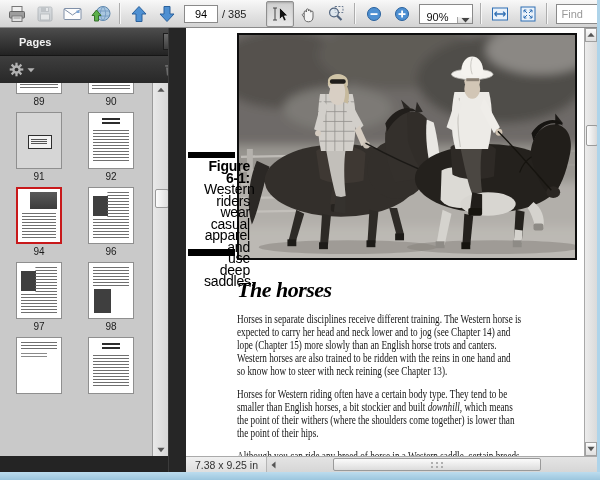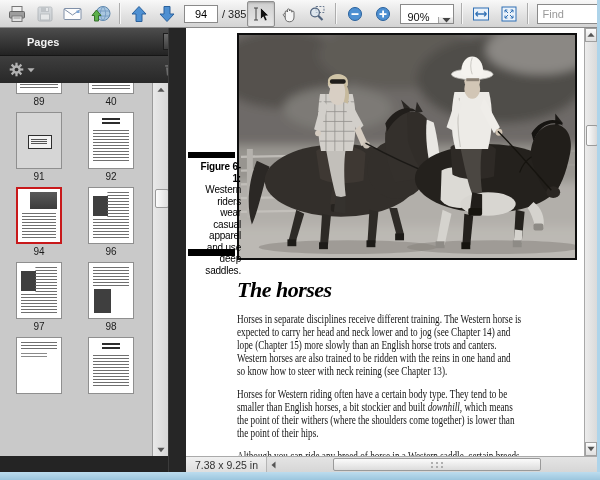--- a/index.html
+++ b/index.html
@@ -9,32 +9,32 @@
   .toolbar{position:absolute;left:0;top:0;width:597px;height:28px;box-sizing:border-box;
     background:linear-gradient(#f8f8f8,#e3e3e3 55%,#d3d3d3);border-bottom:1px solid #8a8a8a;
     display:flex;align-items:center;padding:0 3px;}
   .tbtn{width:26px;height:24px;display:flex;align-items:center;justify-content:center;
     border:1px solid transparent;border-radius:2px;flex:none;cursor:pointer;}
   .tbtn.pressed{background:linear-gradient(#cfcfcf,#e8e8e8);border:1px solid #8f8f8f;box-shadow:inset 0 1px 2px rgba(0,0,0,.2);}
   .tbtn.disabled{opacity:.45;cursor:default;}
   .tsep{width:1px;height:21px;background:#adadad;border-right:1px solid #f7f7f7;margin:0 4px;flex:none;}
   .pageinput{width:32px;height:16px;border:1px solid #8a8a8a;background:#fff;font-size:11px;
     font-family:"Liberation Sans",sans-serif;text-align:center;margin:0 4px 0 3px;padding:0;}
-  .fraction{font-size:11px;color:#222;margin-right:1px;white-space:nowrap;}
+  .fraction{font-size:11px;color:#222;margin-right:20px;white-space:nowrap;}
   .combo{display:flex;align-items:flex-end;height:18px;border:1px solid #8a8a8a;background:#fff;margin:0 3px;flex:none;}
   .combo .val{font-size:11px;color:#111;padding:2px 5px 0 6px;min-width:26px;}
   .combo .caret{width:14px;display:flex;align-items:center;justify-content:center;background:linear-gradient(#f4f4f4,#d9d9d9);border-left:1px solid #a5a5a5;cursor:pointer;}
   .findbox{display:flex;align-items:stretch;height:18px;border:1px solid #8a8a8a;background:#fff;margin-left:4px;flex:none;}
   .findbox input{border:0;outline:0;width:72px;font-size:11px;font-family:"Liberation Sans",sans-serif;padding:0 4px;}
   .findbox input::placeholder{color:#999;}
 
   
   .sidebar{position:absolute;left:0;top:28px;width:186px;height:444px;background:#2d2d2d;}
   .sb-header{height:27px;background:linear-gradient(#4d4d4d,#232323);border-bottom:1px solid #161616;
-    display:flex;align-items:center;padding:0 6px 0 27px;}
+    display:flex;align-items:center;padding:0 6px 0 19px;}
   .sb-title{color:#f2f2f2;font-weight:bold;font-size:11px;flex:1;}
   .collapse-btn{width:15px;height:15px;background:linear-gradient(#6a6a6a,#3f3f3f);border:1px solid #1d1d1d;
     display:flex;align-items:center;justify-content:center;cursor:pointer;}
   .sb-options{height:27px;background:linear-gradient(#3e3e3e,#282828);border-bottom:1px solid #141414;
     display:flex;align-items:center;padding:0 8px;}
   .gearwrap{display:flex;align-items:center;gap:2px;cursor:pointer;}
   .sb-spacer{flex:1;}
   .thumbs-viewport{position:absolute;left:0;top:55px;width:152px;height:373px;background:#c9c9c9;overflow:hidden;}
   .thumb-grid{display:flex;flex-wrap:wrap;padding-left:3px;margin-top:-46px;}
   .cell{width:72px;height:75px;display:flex;flex-direction:column;align-items:center;flex:none;cursor:pointer;}
@@ -72,21 +72,21 @@
 
   
   .docarea{position:absolute;left:186px;top:28px;width:411px;height:444px;background:#9a9a9a;}
   .page{position:absolute;left:0;top:0;width:398px;height:428px;background:#fff;overflow:hidden;}
   .photo-frame{position:absolute;left:51px;top:5px;width:340px;height:227px;border:2px solid #0e0e0e;box-sizing:border-box;background:#8f8c88;}
   .photo-frame svg{display:block;width:100%;height:100%;}
   .caption{position:absolute;left:2px;top:124px;width:47px;height:131px;}
   .cbar{position:absolute;left:0;width:47px;height:6px;background:#000;}
   .cbar.top{top:0;}
   .cbar.bottom{top:97px;height:7px;}
-  .ctext{position:absolute;top:9px;left:7px;width:46px;text-align:right;font-size:10px;line-height:11.5px;color:#000;letter-spacing:-0.2px;}
+  .ctext{position:absolute;top:9px;left:16px;width:46px;text-align:right;font-size:14px;line-height:11.5px;color:#000;letter-spacing:-0.2px;}
   .clabel{font-weight:bold;}
   .heading{position:absolute;left:51px;top:249px;font-family:"Liberation Serif",serif;font-style:italic;font-weight:bold;
     font-size:22px;letter-spacing:-0.5px;color:#000;}
   .bodytext{position:absolute;left:51px;top:285px;width:452px;transform:scaleX(0.78);transform-origin:0 0;
     font-family:"Liberation Serif",serif;font-size:11.8px;line-height:13px;color:#141414;}
   .bodytext .line{white-space:pre;}
   .pgap{height:10px;}
 
   
   .vscroll{position:absolute;left:398px;top:0;width:13px;height:428px;background:linear-gradient(90deg,#ececec,#dadada);border-left:1px solid #a8a8a8;box-sizing:border-box;}
@@ -249,21 +249,21 @@
     </div>
 
     <div class="thumbs-viewport">
       <div class="thumb-grid" id="thumb-grid">
           <div class="cell">
             <div class="thumb v-sliver-text"></div>
             <div class="tlabel">89</div>
           </div>
           <div class="cell">
             <div class="thumb v-sliver-img"></div>
-            <div class="tlabel">40</div>
+            <div class="tlabel">90</div>
           </div>
           <div class="cell">
             <div class="thumb v-part-page"></div>
             <div class="tlabel">91</div>
           </div>
           <div class="cell">
             <div class="thumb v-headed-text"></div>
             <div class="tlabel">92</div>
           </div>
           <div class="cell">

